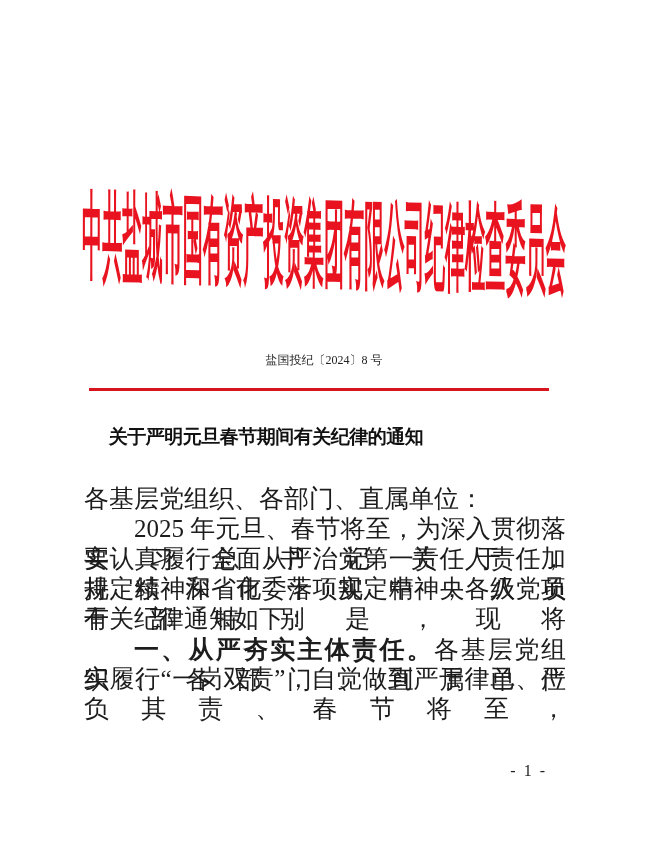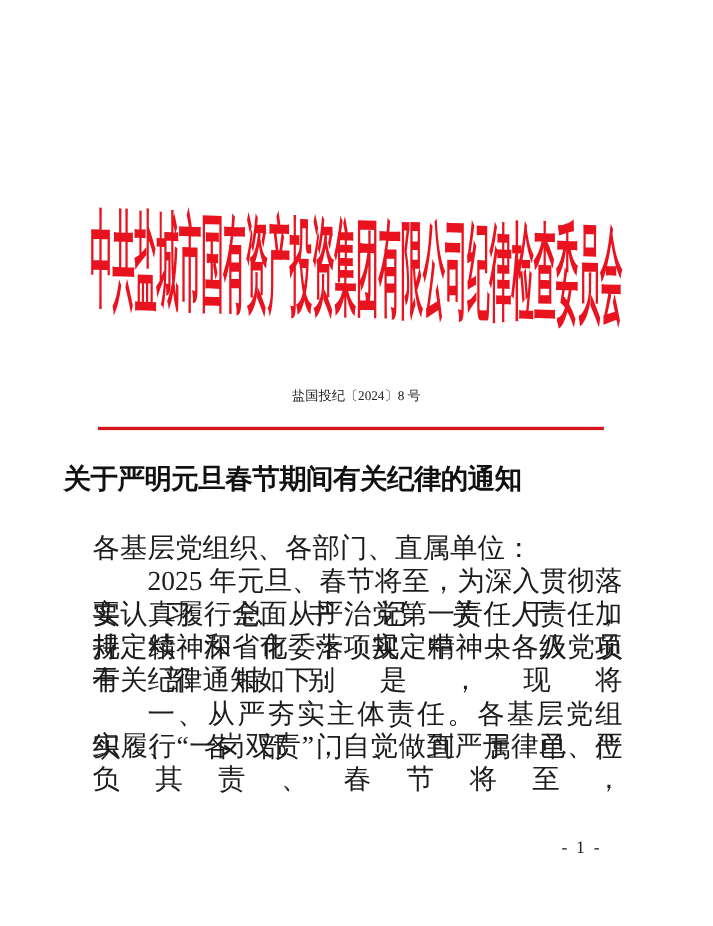--- a/index.html
+++ b/index.html
@@ -55,21 +55,21 @@
     width: 460px;
     height: 3px;
     background: #d8151c;
   }
   .doc-title {
     position: absolute;
     top: 420px;
     left: 0;
     width: 532px;
     text-align: center;
-    font-size: 25px;
+    font-size: 19px;
     line-height: 34px;
     font-weight: bold;
     letter-spacing: -0.5px;
     color: #111111;
   }
   .body-text {
     position: absolute;
     top: 484px;
     left: 84px;
     width: 482px;
@@ -83,21 +83,21 @@
   }
   .body-line.jl {
     white-space: normal;
     text-align: justify;
     text-align-last: justify;
   }
   .body-line.indent {
     text-indent: 2em;
   }
   .bold-lead {
-    font-weight: normal;
+    font-weight: bold;
     font-family: "Liberation Sans", "DejaVu Sans", sans-serif;
     letter-spacing: 0.5px;
   }
   .page-number {
     position: absolute;
     top: 760px;
     right: 101px;
     font-size: 16px;
     line-height: 22px;
     letter-spacing: 2px;

